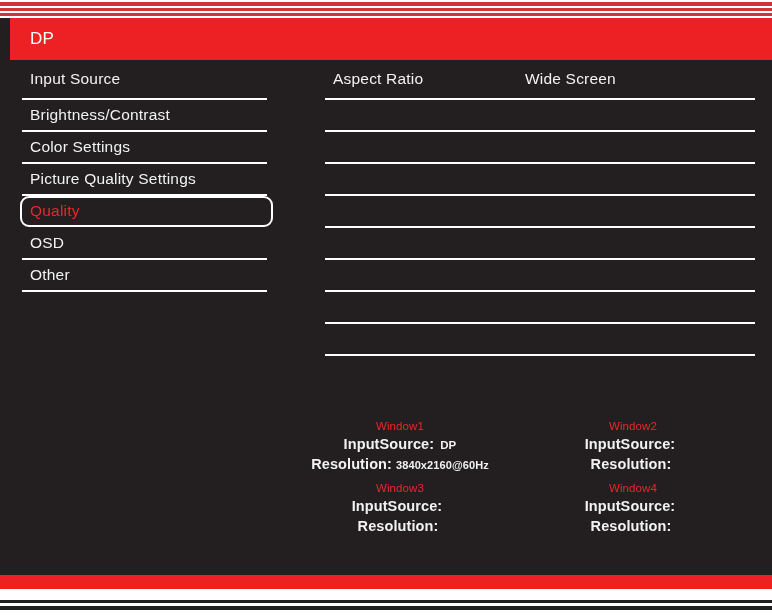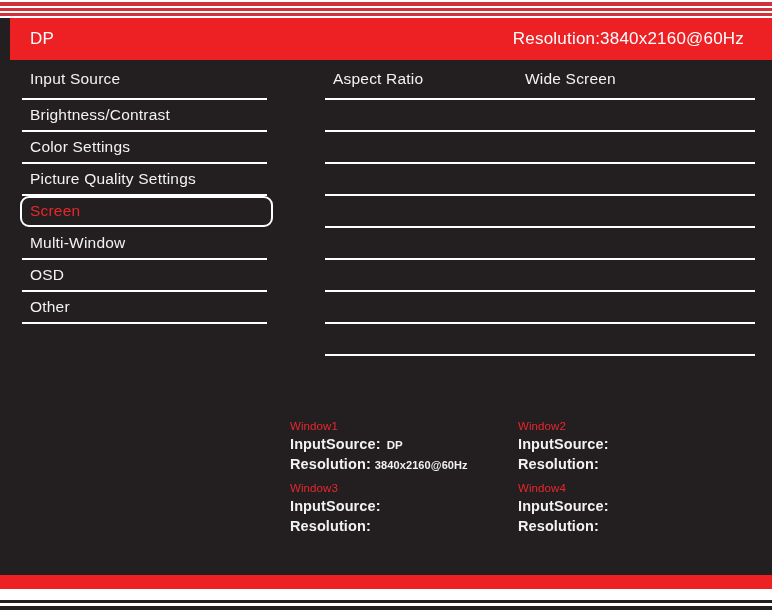--- a/index.html
+++ b/index.html
@@ -75,21 +75,21 @@
     position:absolute;
     left:-2px; right:-6px; top:0px; bottom:-1px;
     border:2px solid #ffffff;
     border-radius:9px;
     pointer-events:none;
   }
   .row.selected .row-label { color:#e8272d; position:relative; z-index:2; }
 
   
   .winpanel { position:absolute; }
-  .win-block { margin-bottom:8px; }
+  .win-block { margin-bottom:8px;text-align:center; }
   .win-title {
     color:#e8272d; font-size:11.5px; letter-spacing:.1px;
     margin-bottom:3px; white-space:nowrap;
   }
   .win-line {
     color:#f2f2f2; font-size:14.5px; letter-spacing:.1px;
     white-space:nowrap; line-height:1.35;font-weight:bold;
   }
   .win-val { font-size:11.5px; padding-left:6px; }
   .win-val-lg { font-size:11px; padding-left:4px; }
@@ -102,44 +102,40 @@
 
 <div id="osd">
 
   <div class="stripe stripe-top-1"></div>
   <div class="stripe stripe-top-2"></div>
   <div class="stripe stripe-top-3"></div>
   <div class="stripe stripe-top-4"></div>
 
   <div class="header">
     <div class="header-title">DP</div>
-    <div class="header-res">Resolution:3840x2160@60Hz</div>
   </div>
 
   <div class="body-dark">
 
     <div class="col col-left">
       <div class="row">
         <span class="row-label">Input Source</span>
       </div>
       <div class="row">
         <span class="row-label">Brightness/Contrast</span>
       </div>
       <div class="row">
         <span class="row-label">Color Settings</span>
       </div>
       <div class="row">
         <span class="row-label">Picture Quality Settings</span>
       </div>
       <div class="row selected">
         <span class="sel-box"></span>
-        <span class="row-label">Screen</span>
-      </div>
-      <div class="row">
-        <span class="row-label">Multi-Window</span>
+        <span class="row-label">Quality</span>
       </div>
       <div class="row">
         <span class="row-label">OSD</span>
       </div>
       <div class="row">
         <span class="row-label">Other</span>
       </div>
     </div>
 
     <div class="col col-mid">

